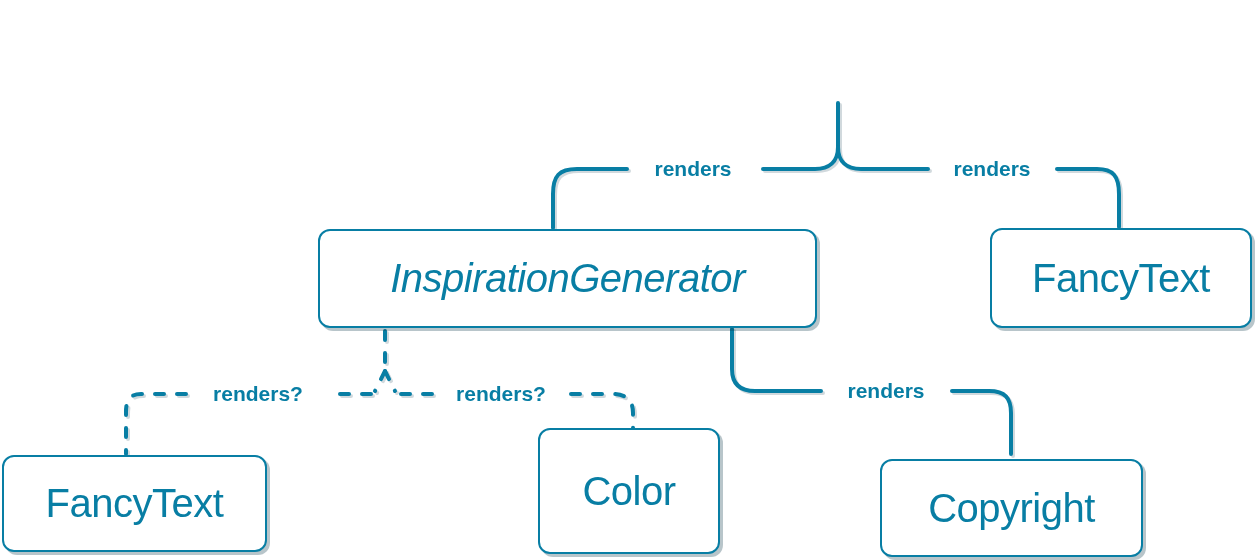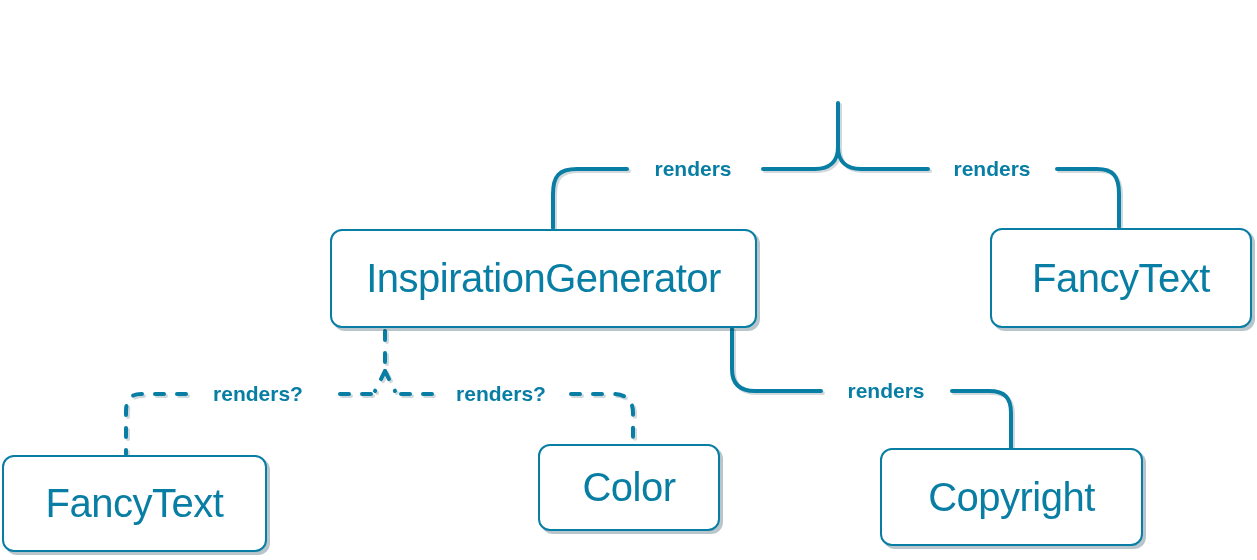--- a/index.html
+++ b/index.html
@@ -88,33 +88,33 @@
     <path class="edge-dashed" d="M571 394 L612 394 C626 394 633 400 633 413 L633 452"></path>
   </svg>
 
   <div class="edge-label" style="left:693px; top:168px;">renders</div>
   <div class="edge-label" style="left:992px; top:168px;">renders</div>
   <div class="edge-label" style="left:258px; top:393px;">renders?</div>
   <div class="edge-label" style="left:501px; top:393px;">renders?</div>
   <div class="edge-label" style="left:886px; top:390px;">renders</div>
 
 
-  <div class="node" style="left:330px; top:229px; width:427px; height:99px;">
+  <div class="node" style="left:318px; top:229px; width:499px; height:99px;font-style:italic;">
     <span class="node-label">InspirationGenerator</span>
   </div>
 
   <div class="node" style="left:990px; top:228px; width:262px; height:100px;">
     <span class="node-label">FancyText</span>
   </div>
 
   <div class="node" style="left:2px; top:455px; width:265px; height:97px;">
     <span class="node-label">FancyText</span>
   </div>
 
-  <div class="node" style="left:538px; top:444px; width:182px; height:87px;">
+  <div class="node" style="left:538px; top:428px; width:182px; height:126px;">
     <span class="node-label">Color</span>
   </div>
 
-  <div class="node" style="left:880px; top:448px; width:263px; height:98px;text-align:center;">
+  <div class="node" style="left:880px; top:459px; width:263px; height:98px;text-align:center;">
     <span class="node-label">Copyright</span>
   </div>
 
 </div>
 
 </body></html>

